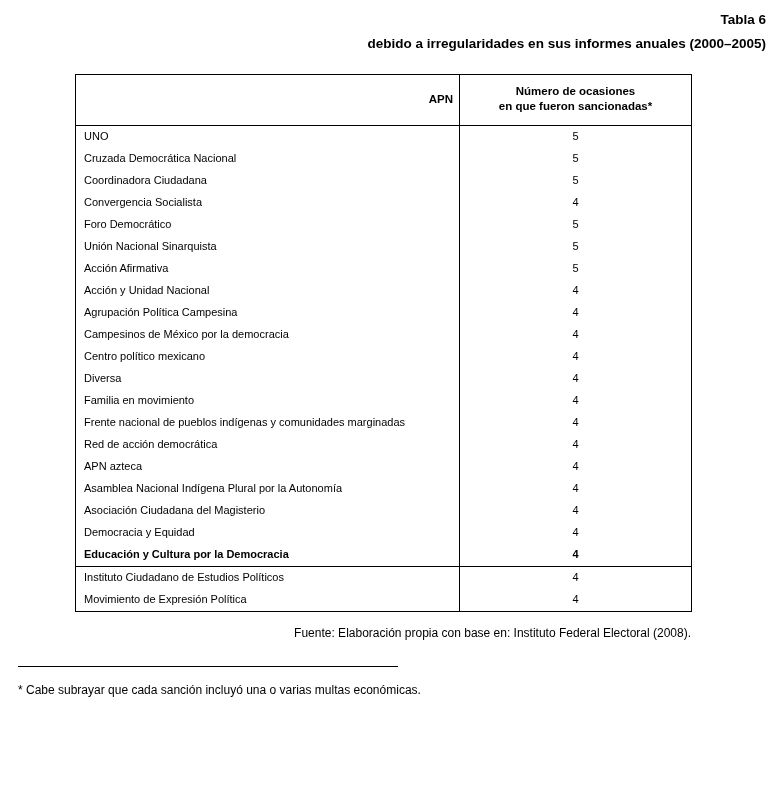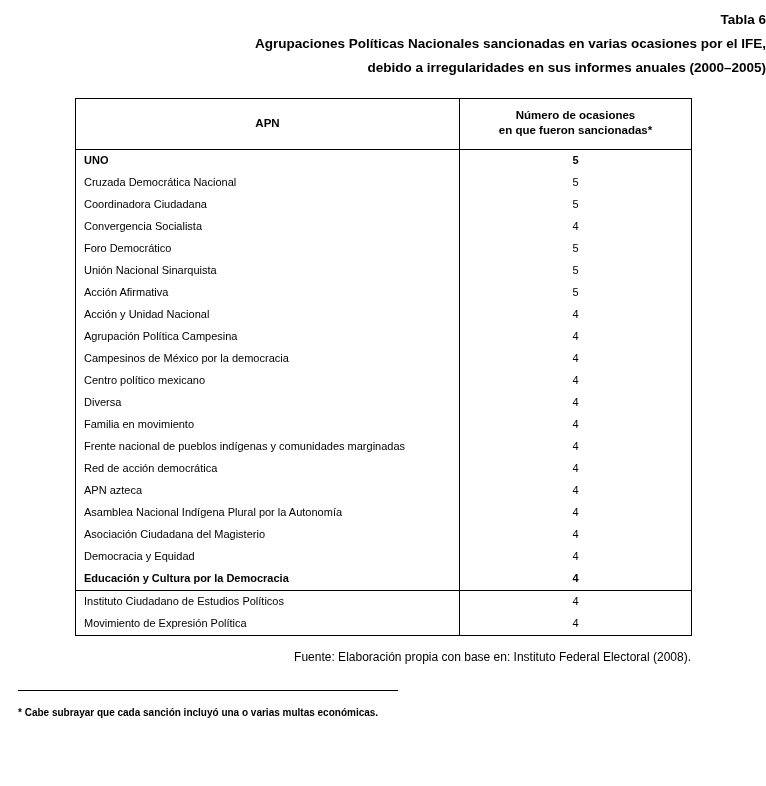--- a/index.html
+++ b/index.html
@@ -47,20 +47,21 @@
     font-size: 11.5px;
     font-weight: bold;
     text-align: center;
     padding: 9px 6px 11px 6px;
     border: 1px solid #000;
     line-height: 15px;
     vertical-align: middle;
   }
   table.apn-table th.apn-head {
     border-right: 1px solid #000;
+    text-align: right;
   }
   table.apn-table td {
     font-size: 11px;
     border-left: 1px solid #000;
     border-right: 1px solid #000;
     border-top: 0;
     border-bottom: 0;
     padding: 3px 0 4px 0;
     line-height: 15px;
     height: 15px;
@@ -75,52 +76,49 @@
   table.apn-table tr.group-end td {
     border-bottom: 1.2px solid #000;
     font-weight: bold;
   }
   table.apn-table tr.head-row th {
     border-top: 0;
     border-bottom: 1.2px solid #000;
   }
   table.apn-table tr.first-body td {
     border-top: 0;
-    font-weight: bold;
   }
   table.apn-table tr:last-child td {
     border-bottom: 0;
   }
   .source {
     width: 616px;
     margin: 14px auto 0 auto;
     text-align: right;
     font-size: 12px;
   }
   .rule {
     width: 380px;
     margin: 26px 0 0 0;
     border: 0;
     border-top: 1px solid #000;
     margin-left: 18px;
   }
   .footnote {
     margin: 16px 0 0 18px;
-    font-size: 10px;
-    font-weight: bold;
+    font-size: 12px;
   }
 </style>
 </head>
 <body>
 
 <div class="page">
 
   <div class="title-block">
     <div class="title-line">Tabla 6</div>
-    <div class="title-line">Agrupaciones Políticas Nacionales sancionadas en varias ocasiones por el IFE,</div>
     <div class="title-line">debido a irregularidades en sus informes anuales (2000–2005)</div>
   </div>
 
   <div class="table-wrap">
     <table class="apn-table">
       <colgroup>
         <col class="c1">
         <col class="c2">
       </colgroup>
       <thead>

